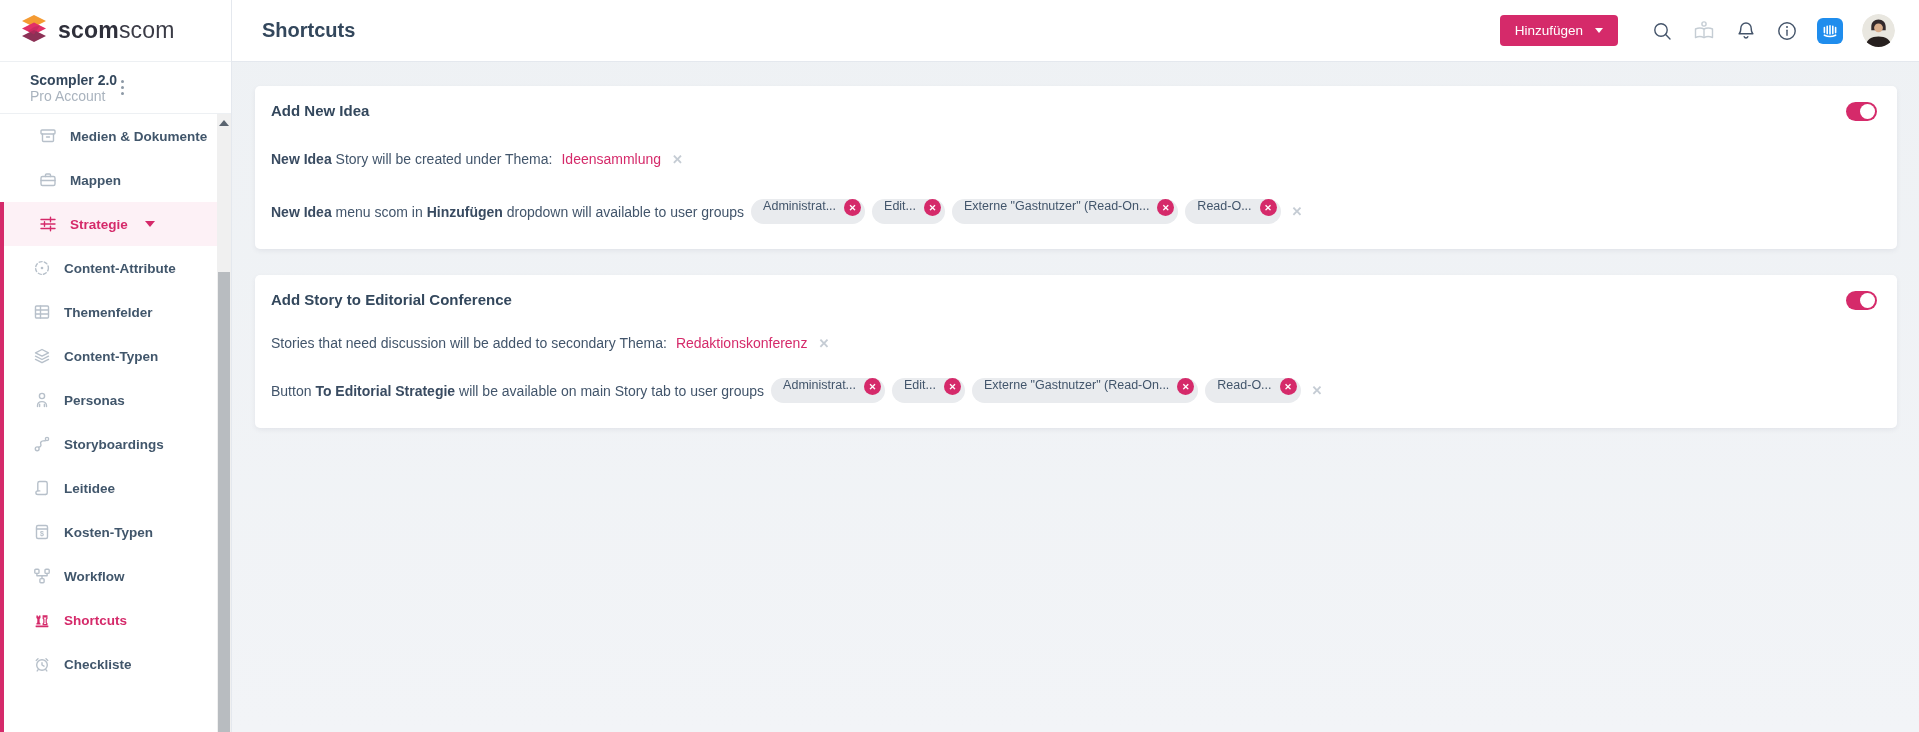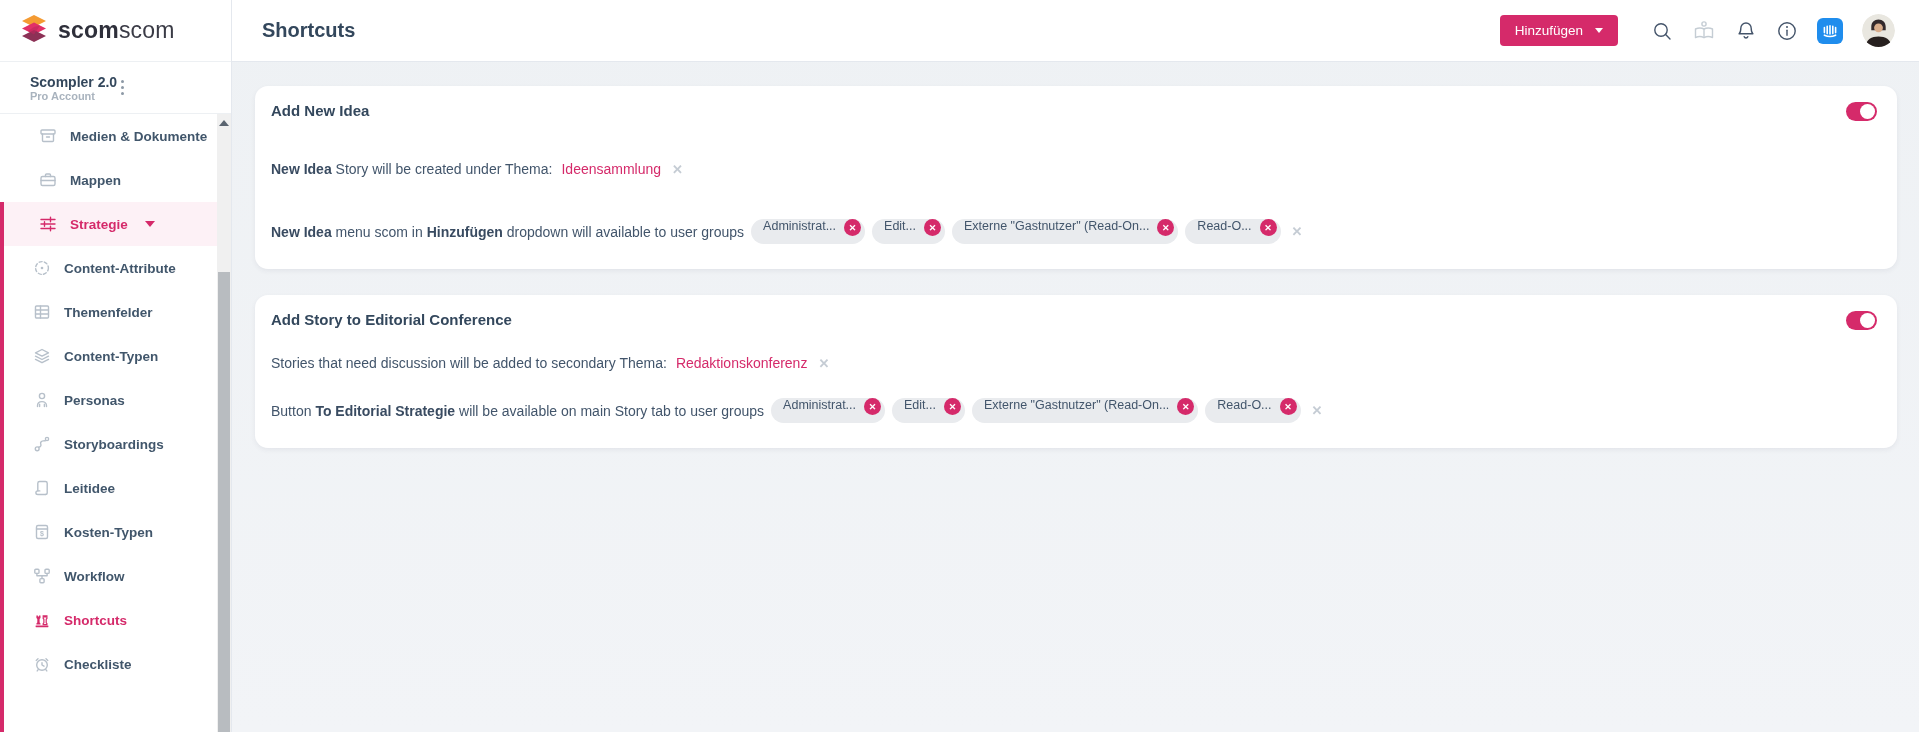--- a/index.html
+++ b/index.html
@@ -17,21 +17,21 @@
   .app{position:relative;width:1919px;height:732px;overflow:hidden;background:linear-gradient(180deg,#eef1f4 0%,#f2f4f7 100%)}
 
   
   .sidebar{position:absolute;left:0;top:0;width:232px;height:732px;background:#fff;border-right:1px solid var(--border);z-index:3}
   .logo-row{height:62px;display:flex;align-items:center;padding-left:19px;border-bottom:1px solid #edf0f3;cursor:pointer}
   .logo-text{font-size:23px;color:#2e2f3a;margin-left:9px;letter-spacing:.2px}
   .logo-text b{font-weight:700}
   .logo-text span{font-weight:400;color:#3a3b46}
   .account-row{height:52px;display:flex;align-items:center;padding:0 16px 0 30px;border-bottom:1px solid #edf0f3}
   .account-name{font-size:14px;font-weight:700;color:var(--text-dark);line-height:16px}
-  .account-plan{font-size:11px;font-weight:700;color:#a9b3be;margin-top:0}
+  .account-plan{font-size:14px;font-weight:400;color:#a9b3be;margin-top:0}
   .kebab{display:flex;flex-direction:column;gap:3px;padding:4px;cursor:pointer}
   .kebab i{width:3px;height:3px;border-radius:50%;background:#8d99a6}
   .nav{position:absolute;top:114px;left:0;width:218px;bottom:0;overflow:hidden}
   .nav-item{height:44px;display:flex;align-items:center;padding-left:39px;gap:13px;cursor:pointer;color:var(--icon-gray)}
   .nav-item.child{padding-left:33px}
   .nav-item .label{font-size:13.5px;font-weight:600;color:#41566b;white-space:nowrap}
   .nav-item.active{color:var(--accent)}
   .nav-item.active .label{color:var(--accent)}
   .nav-item.parent-active{background:#fdf1f6}
   .nav-item svg{flex:0 0 auto;display:block}
@@ -47,23 +47,23 @@
   .controls{display:flex;align-items:center;gap:19px}
   .add-btn{border:none;background:var(--accent);color:#fff;font-family:inherit;font-size:13.5px;height:31px;padding:0 15px;border-radius:4px;display:flex;align-items:center;gap:12px;cursor:pointer;margin-right:14px}
   .add-btn .caret{width:0;height:0;border-left:4.5px solid transparent;border-right:4.5px solid transparent;border-top:5.5px solid #fff}
   .hicon{display:flex;align-items:center;justify-content:center;color:#44546a;cursor:pointer}
   .hicon.light{color:#c5cdd4}
   .intercom-box{width:26px;height:26px;border-radius:6px;background:var(--intercom);display:flex;align-items:center;justify-content:center;cursor:pointer}
   .avatar{width:33px;height:33px;border-radius:50%;overflow:hidden;cursor:pointer;flex:0 0 auto}
 
   
   .content{position:absolute;left:232px;top:62px;right:0;bottom:0;padding:24px 22px 0 23px;display:flex;flex-direction:column;gap:26px}
-  .card{position:relative;background:#fff;border-radius:13px;box-shadow:0 2px 5px rgba(50,60,80,.07);padding:16px 80px 25px 16px}
+  .card{position:relative;background:#fff;border-radius:5px;box-shadow:0 2px 5px rgba(50,60,80,.07);padding:16px 80px 25px 16px}
   .card-title{font-size:15px;font-weight:700;color:var(--text-dark)}
-  .row{margin-top:42px;display:flex;align-items:center;font-size:14px;color:var(--text-body);flex-wrap:wrap}
+  .row{margin-top:32px;display:flex;align-items:center;font-size:14px;color:var(--text-body);flex-wrap:wrap}
   .card:nth-child(2) .row{margin-top:27px}
   .seg-b{font-weight:700;color:#394b61;white-space:pre-wrap}
   .seg{white-space:pre-wrap}
   .thema-link{color:var(--accent);margin-left:9px;cursor:pointer}
   .x-muted{color:var(--muted-x);font-weight:700;font-size:13px;margin-left:11px;cursor:pointer}
   .tag{background:#e9ebee;border-radius:13px;height:25px;display:inline-flex;align-items:flex-start;gap:8px;padding:0 4px 0 12px;font-size:12.5px;color:#42556b;margin-left:7px;cursor:pointer}
   .tag:first-of-type{margin-left:13px}
   .tag-x{width:17px;height:17px;border-radius:50%;background:var(--accent);color:#fff;display:flex;align-items:center;justify-content:center;font-size:9px;font-weight:700;cursor:pointer}
   .toggle{position:absolute;top:16px;right:20px;width:31px;height:19px;border-radius:10px;background:#c8cdd4;cursor:pointer}
   .toggle.on{background:var(--accent)}

